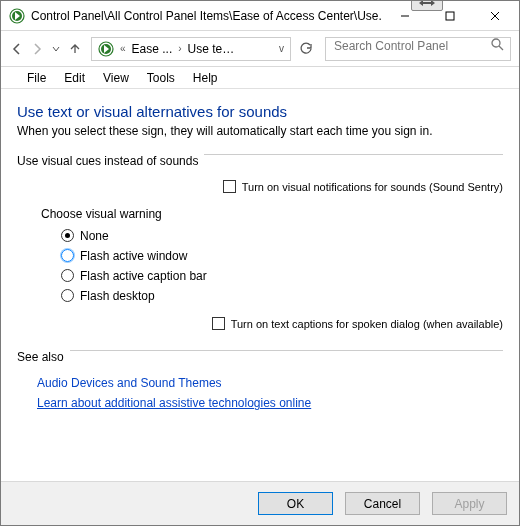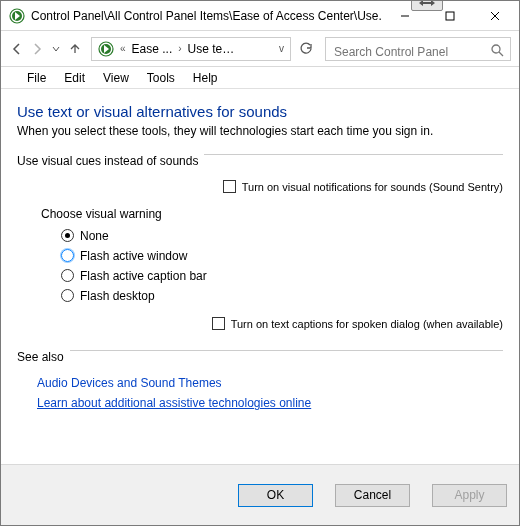--- a/index.html
+++ b/index.html
@@ -13,21 +13,21 @@
   .navbar { height: 36px; background:#fff; border-bottom:1px solid #d9d9d9; display:flex; align-items:center; padding:0 8px; gap:4px; }
   .nav-arrow { width:24px; height:24px; display:flex; align-items:center; justify-content:center; }
   .nav-arrow.disabled svg { stroke:#b0b0b0; }
   .nav-arrow svg { stroke:#555; }
   .breadcrumb { flex:0 0 auto; display:flex; align-items:center; height:24px; border:1px solid #ccc; background:#fff; padding:0 2px; margin-left:4px; width:200px; }
   .bc-icon { width:16px; height:16px; margin:0 4px; flex-shrink:0; }
   .bc-seg { padding:0 4px; font-size:12px; white-space:nowrap; overflow:hidden; text-overflow:ellipsis; max-width:60px; }
   .bc-chev { color:#555; padding:0 2px; font-size:10px; }
   .bc-dd { margin-left:auto; padding:0 4px; color:#555; font-size:10px; }
   .refresh { width:24px; height:24px; display:flex; align-items:center; justify-content:center; margin-left:4px; }
-  .search { flex:1; height:24px; border:1px solid #ccc; background:#fff; display:flex; align-items:flex-end; margin-left:8px; padding:0 6px; }
+  .search { flex:1; height:24px; border:1px solid #ccc; background:#fff; display:flex; align-items:flex-start; margin-left:8px; padding:0 6px; }
   .search input { border:none; outline:none; flex:1; font-size:12px; color:#777; background:transparent; }
   .search .sicon { color:#666; }
   .menubar { height:22px; background:#fff; border-bottom:1px solid #e0e0e0; display:flex; align-items:center; padding:0 18px; gap:2px; }
   .menuitem { padding:3px 8px; font-size:12px; }
   .content { flex:1; background:#fff; padding:14px 16px 18px 16px; overflow:hidden; }
   .heading { color:#003399; font-size:15px; margin-bottom:4px; }
   .subtext { font-size:12px; margin-bottom:16px; }
   .group-head { display:flex; align-items:flex-start; font-size:12px; color:#000; margin-bottom:12px; }
   .group-head .line { flex:1; height:1px; background:#ccc; margin-left:6px; }
   .checkrow { display:flex; align-items:center; margin:6px 0 14px 24px; font-size:11px;justify-content:flex-end; }
@@ -35,21 +35,21 @@
   .sublabel { margin-left:24px; font-size:12px; margin-bottom:8px; }
   .radiolist { margin-left:44px; margin-bottom:14px; }
   .radiorow { display:flex; align-items:flex-start; font-size:12px; margin:6px 0; }
   .rb { border-radius:50%; width:13px; height:13px; border:1px solid #666; display:flex; align-items:center; justify-content:center; }
   .rb.sel::after { content:""; width:5px; height:5px; border-radius:50%; background:#000; }
   .rb.hi { border-color:#0b84ff; box-shadow:0 0 0 1px #0b84ff66; }
   .seealso { margin-top:20px; }
   .linklist { margin-left:20px; margin-top:8px; }
   .link { color:#0645c8; font-size:12px; margin:6px 0; cursor:pointer; }
   .link.u { text-decoration:underline; }
-  .footer { height:61px; background:#f0f0f0; border-top:1px solid #d9d9d9; display:flex; align-items:center; justify-content:flex-end; padding:0 12px; gap:22px; }
+  .footer { height:44px; background:#f0f0f0; border-top:1px solid #d9d9d9; display:flex; align-items:center; justify-content:flex-end; padding:0 12px; gap:12px; }
   .btn { width:75px; height:23px; font-size:12px; border:1px solid #adadad; background:#e1e1e1; display:flex; align-items:center; justify-content:center; }
   .btn.def { border-color:#0078d7; }
   .btn.dis { color:#a0a0a0; }
   .cp-svg circle.outer { fill:none; stroke:#2a7b2a; stroke-width:1.2; }
   .cp-svg circle.inner { fill:#2a7b2a; }
   .cp-svg path { fill:#fff; }
   .resize-badge { position:absolute; left:410px; top:-6px; width:32px; height:16px; background:#e6e6e6; border:1px solid #888; border-radius:2px; display:flex; align-items:center; justify-content:center; }
   .wrap { position:relative; }
 </style>
 </head>
@@ -145,21 +145,21 @@
 <div class="menubar">
   <span class="menuitem">File</span>
   <span class="menuitem">Edit</span>
   <span class="menuitem">View</span>
   <span class="menuitem">Tools</span>
   <span class="menuitem">Help</span>
 </div>
 
 <div class="content">
   <div class="heading">Use text or visual alternatives for sounds</div>
-  <div class="subtext">When you select these tools, they will technologies start each time you sign in.</div>
+  <div class="subtext">When you select these sign, they will automatically start each time you sign in.</div>
 
   <div class="group-head">
     <span>Use visual cues instead of sounds</span>
     <span class="line"></span>
   </div>
 
   <div class="checkrow">
     <span class="cb"></span>
     <span>Turn on visual notifications for sounds (Sound Sentry)</span>
   </div>

